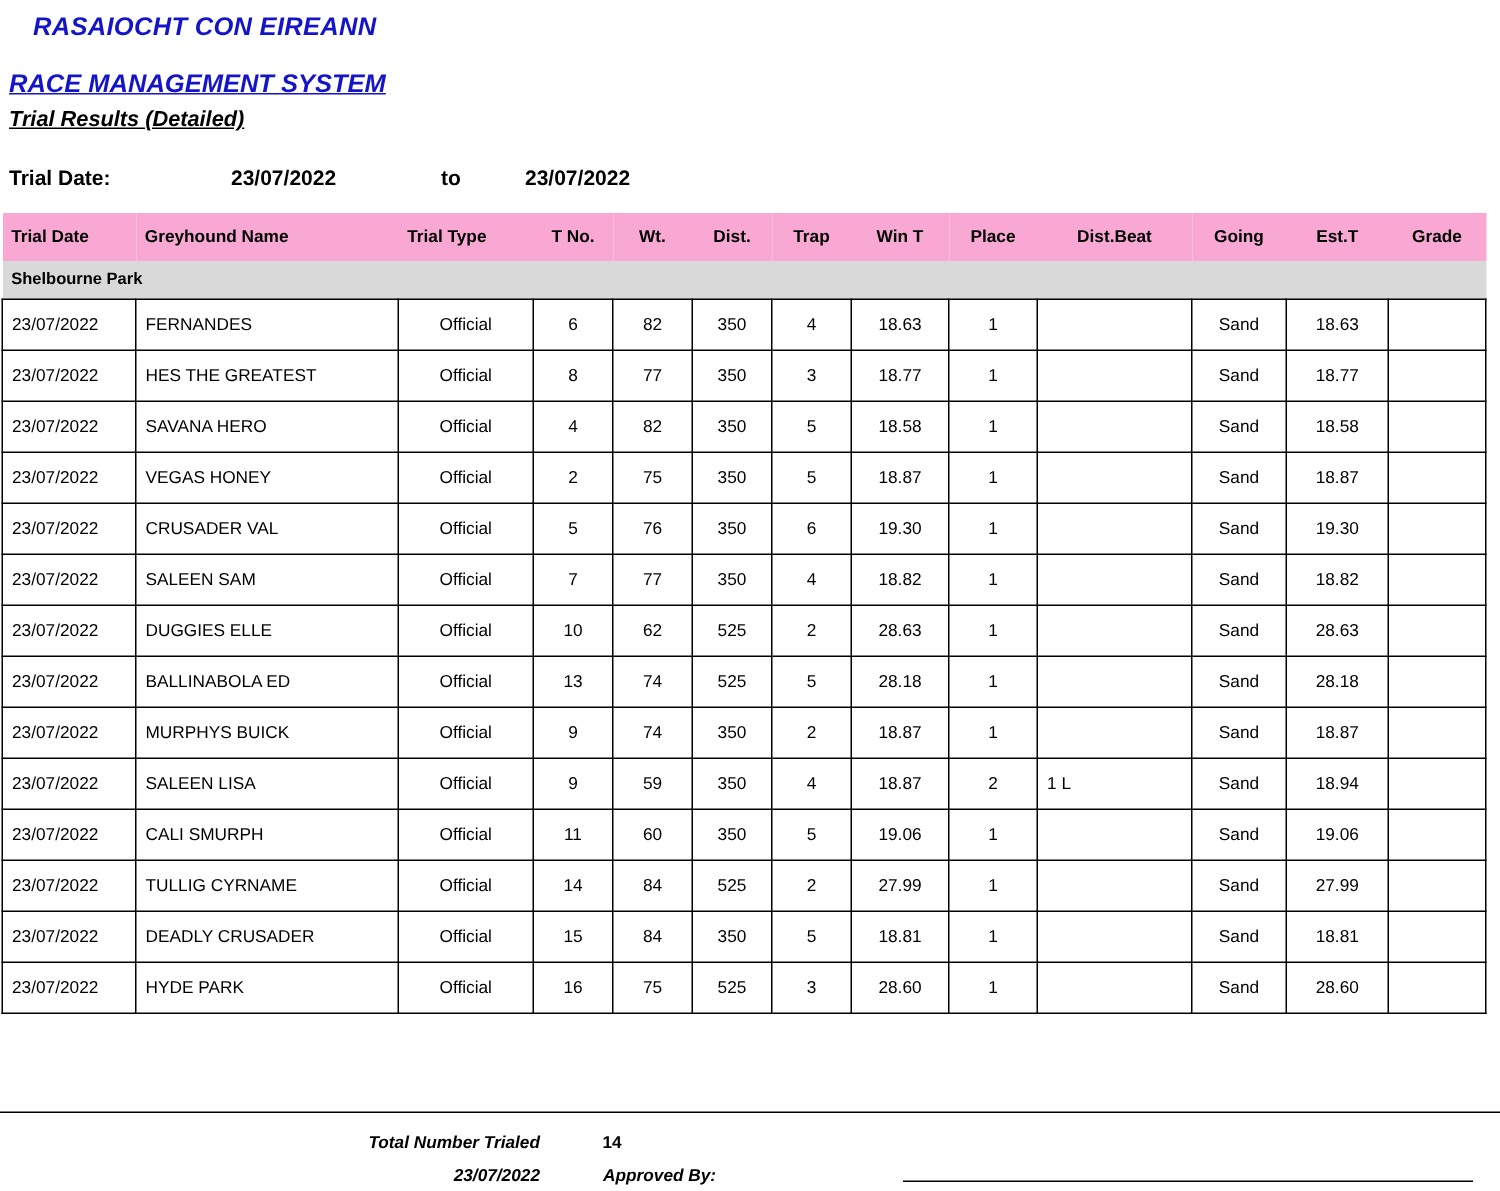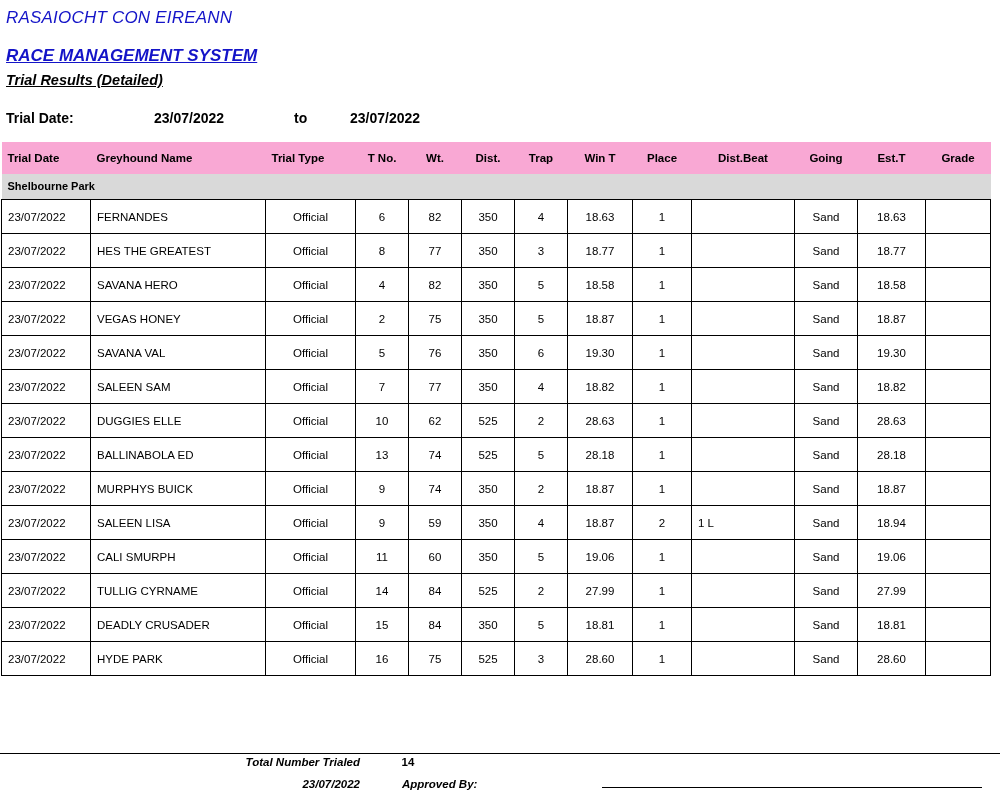--- a/index.html
+++ b/index.html
@@ -19,24 +19,24 @@
     width: 1000px;
     height: 794px;
     position: relative;
     box-sizing: border-box;
   }
   .header-block {
     padding: 4px 6px 0 6px;
   }
   .org-title {
     font-size: 17px;
-    font-weight: normal;
+    font-weight: bold;
     font-style: italic;
     color: #1414c8;
-    margin: 4px 0 0 0;
+    margin: 4px 0 0 16px;
     letter-spacing: 0.2px;
   }
   .sys-title {
     font-size: 17px;
     font-weight: bold;
     font-style: italic;
     color: #1414c8;
     text-decoration: underline;
     margin: 18px 0 0 0;
   }
@@ -122,21 +122,21 @@
     bottom: 0;
     width: 1000px;
   }
   .total-line {
     display: flex;
     align-items: baseline;
     font-size: 11.5px;
     font-weight: bold;
     font-style: italic;
     border-top: 1px solid #000;
-    padding-top: 2px;
+    padding-top: 14px;
   }
   .total-line .tl-label {
     width: 360px;
     text-align: right;
     padding-right: 18px;
   }
   .total-line .tl-value {
     width: 60px;
     text-align: center;
     font-style: normal;
@@ -278,21 +278,21 @@
           <td class="cell ctr">5</td>
           <td class="cell ctr">18.87</td>
           <td class="cell ctr">1</td>
           <td class="cell lft"></td>
           <td class="cell ctr">Sand</td>
           <td class="cell ctr">18.87</td>
           <td class="cell ctr"></td>
         </tr>
         <tr>
           <td class="cell lft">23/07/2022</td>
-          <td class="cell lft">SAVANA VAL</td>
+          <td class="cell lft">CRUSADER VAL</td>
           <td class="cell ctr">Official</td>
           <td class="cell ctr">5</td>
           <td class="cell ctr">76</td>
           <td class="cell ctr">350</td>
           <td class="cell ctr">6</td>
           <td class="cell ctr">19.30</td>
           <td class="cell ctr">1</td>
           <td class="cell lft"></td>
           <td class="cell ctr">Sand</td>
           <td class="cell ctr">19.30</td>

